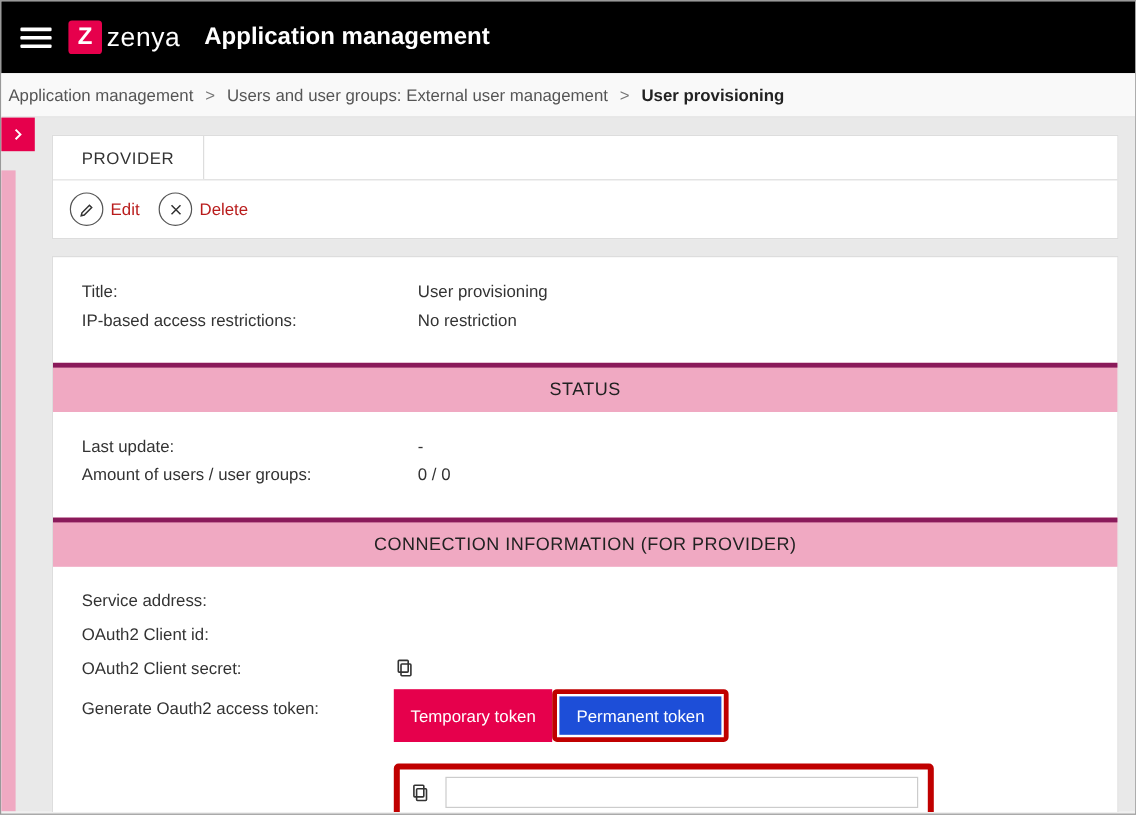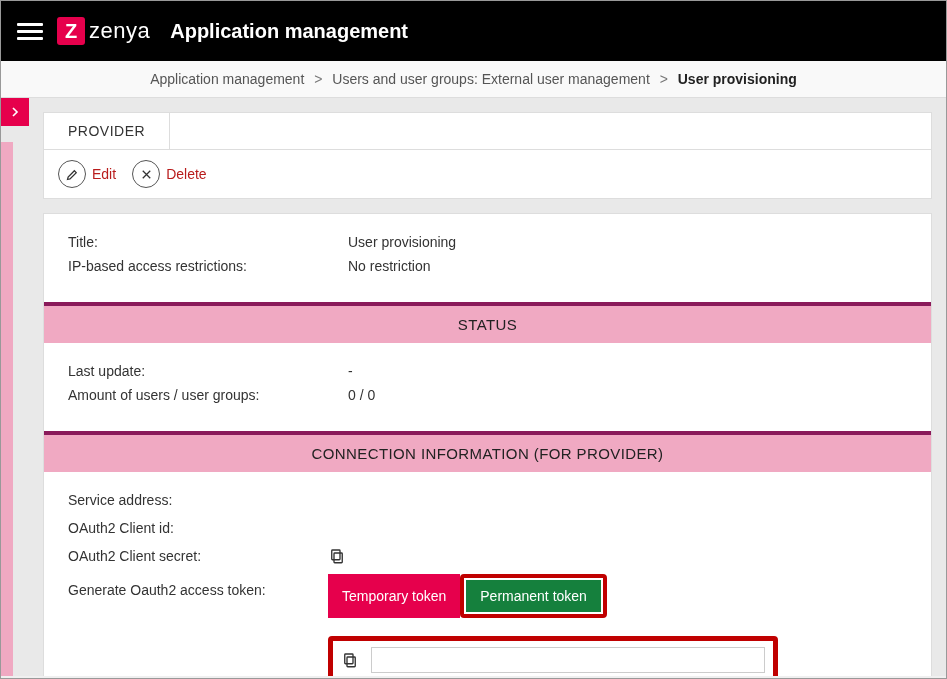--- a/index.html
+++ b/index.html
@@ -63,21 +63,20 @@
     font-weight: 600;
     margin-left: 6px;
   }
   
   .breadcrumb {
     background: #f9f9f9;
     border-bottom: 1px solid #ddd;
     padding: 10px 6px;
     font-size: 14px;
     color: #555;
-    text-align: center;
   }
   .breadcrumb .sep { margin: 0 6px; color: #777; }
   .breadcrumb .current { font-weight: 600; color: #222; }
   .breadcrumb a { color: #555; text-decoration: none; cursor: pointer; }
   
   .layout {
     display: flex;
     height: calc(100% - 60px - 39px);
     background: #e9e9e9;
     position: relative;
@@ -180,21 +179,21 @@
     margin-bottom: 8px;
   }
   .token-btn {
     padding: 8px 14px;
     color: #fff;
     font-size: 14px;
     border: none;
     cursor: pointer;
   }
   .token-btn.temp { background: #e6004c; }
-  .token-btn.perm { background: #15803d; }
+  .token-btn.perm { background: #1d4ed8; }
   .perm-highlight {
     display: inline-flex;
     border: 4px solid #c00000;
     border-radius: 4px;
     padding: 2px;
   }
   .copy-icon {
     display: inline-flex;
     width: 18px;
     height: 18px;

